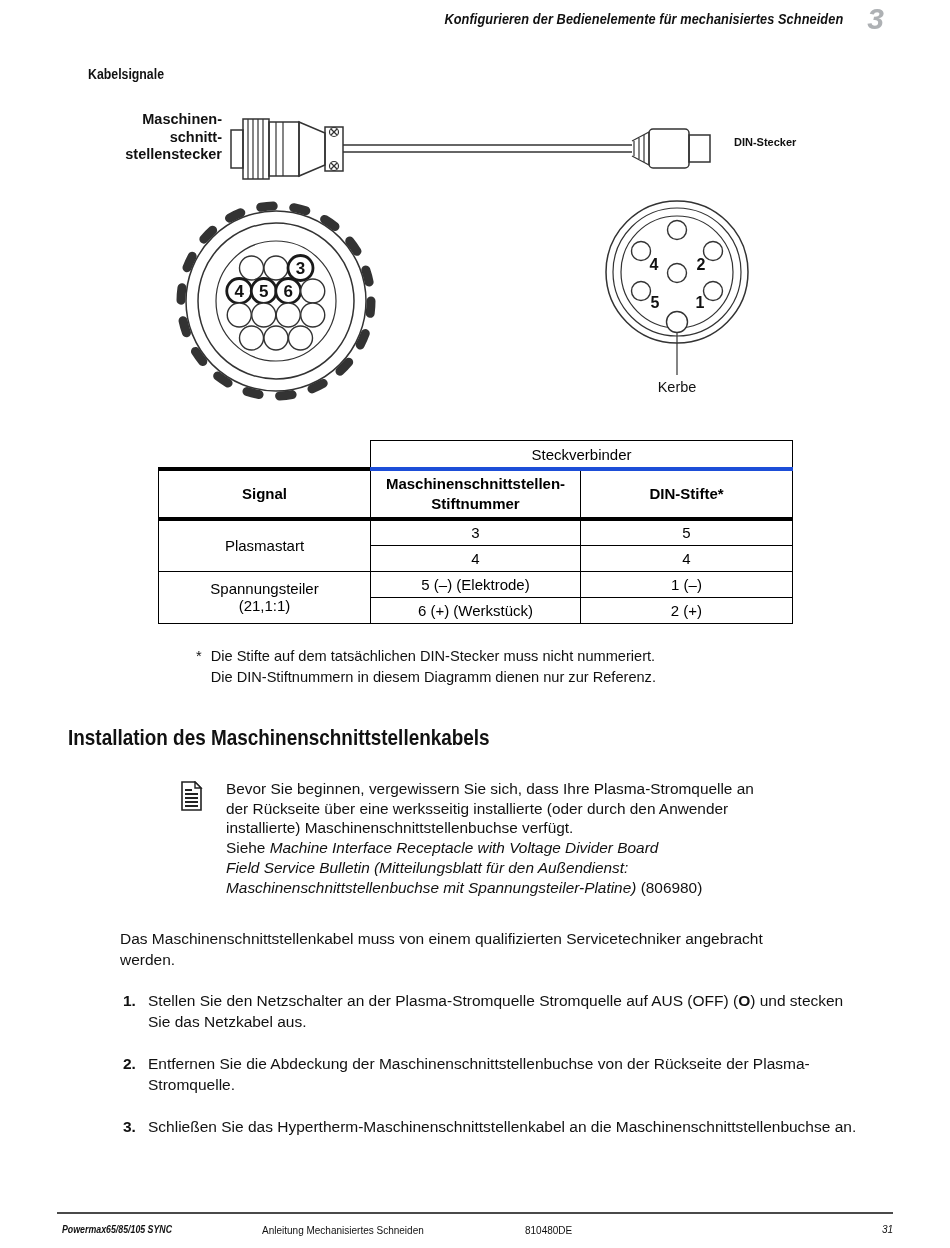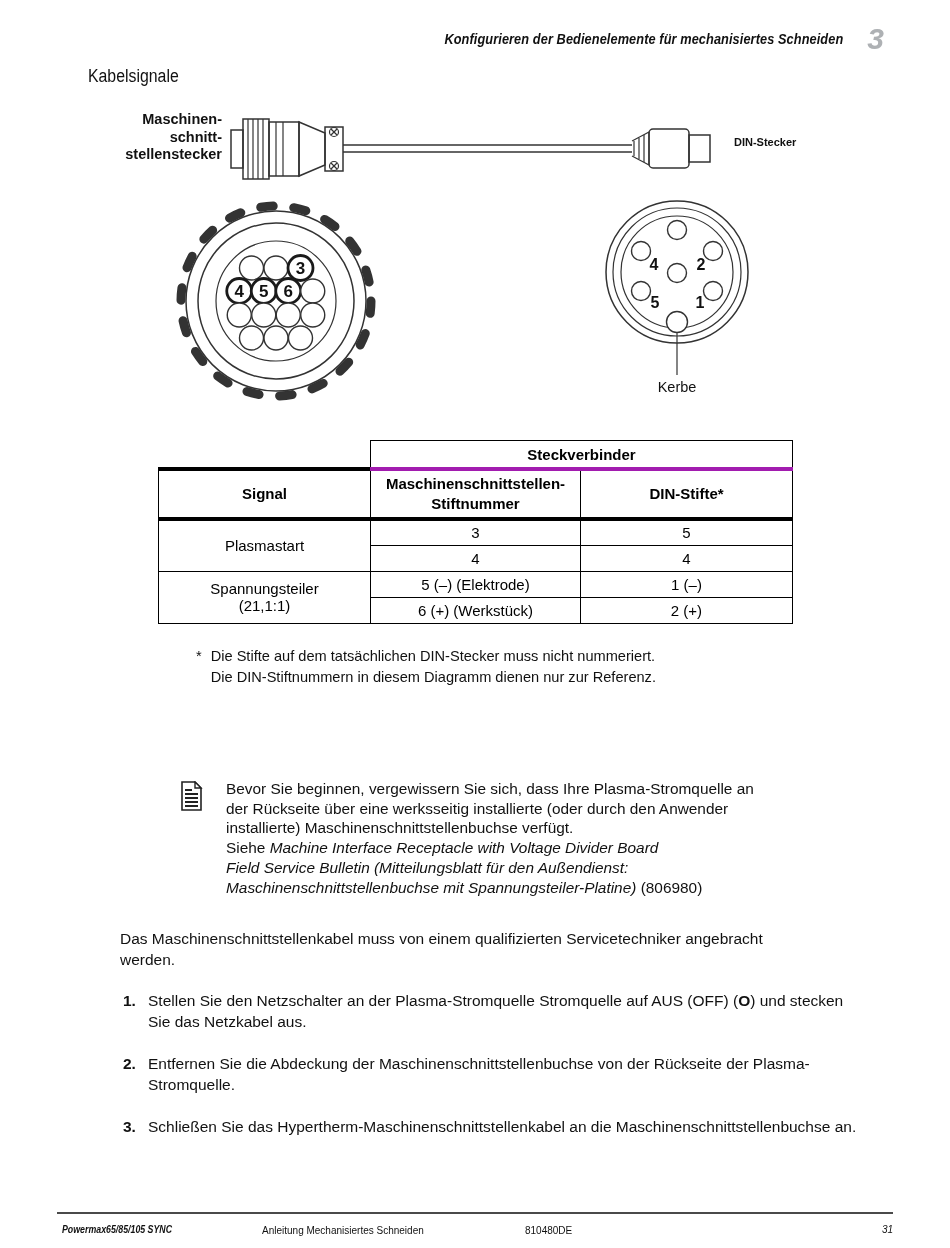--- a/index.html
+++ b/index.html
@@ -3,46 +3,46 @@
 <meta charset="utf-8">
 <style>
   html,body{margin:0;padding:0;background:#e8e8e8;}
   .page{position:relative;width:950px;height:1248px;background:#ffffff;
         font-family:"Liberation Sans", sans-serif;color:#111;overflow:hidden;}
   .abs{position:absolute;}
   .cond{display:inline-block;transform:scaleX(.88);transform-origin:0 50%;}
   .cond-r{display:inline-block;transform:scaleX(.88);transform-origin:100% 50%;}
 
   
-  .runhead{top:24px;right:66px;display:flex;align-items:center;gap:24px;}
+  .runhead{top:4px;right:66px;display:flex;align-items:center;gap:24px;}
   .runhead .title{font-weight:bold;font-style:italic;font-size:14.5px;letter-spacing:.1px;}
   .runhead .chapter{font-weight:bold;font-style:italic;font-size:30px;color:#aeb1b4;line-height:1;}
 
-  .h-kabel{left:88px;top:66px;font-size:18px;font-weight:normal;white-space:nowrap;}
+  .h-kabel{left:88px;top:66px;font-size:14px;font-weight:bold;white-space:nowrap;}
   .h-install{left:68px;top:726px;font-size:21.5px;font-weight:bold;white-space:nowrap;}
 
   
   .machine-label{left:96px;top:111px;width:126px;text-align:right;
                  font-weight:bold;font-size:14.5px;line-height:17.5px;}
   .din-label{left:734px;top:136px;font-weight:bold;font-size:11px;}
 
   svg .ln{stroke:#333;fill:none;stroke-width:1.5;}
   svg .lnthin{stroke:#333;fill:none;stroke-width:1.2;}
   svg .pin{stroke:#333;fill:#fff;stroke-width:1.4;}
   svg .pinb{stroke:#1a1a1a;fill:#fff;stroke-width:2.8;}
   svg .pintxt{font-family:"Liberation Sans",sans-serif;font-weight:bold;font-size:17px;fill:#111;}
   svg .dintxt{font-family:"Liberation Sans",sans-serif;font-weight:bold;font-size:16px;fill:#111;}
   svg .kerbetxt{font-family:"Liberation Sans",sans-serif;font-size:14.5px;fill:#111;}
 
   
   table.sig{position:absolute;left:158px;top:440px;border-collapse:collapse;table-layout:fixed;
             font-size:15px;color:#000;}
   table.sig td,table.sig th{border:1.5px solid #000;text-align:center;vertical-align:middle;padding:0 4px;}
   table.sig .phantom{border:none;}
-  table.sig .grouphdr{height:26px;font-weight:bold;border-bottom:4px solid #a21caf;}
+  table.sig .grouphdr{height:26px;font-weight:normal;border-bottom:4px solid #1d4ed8;}
   table.sig th{height:46px;font-weight:bold;border-bottom:4px solid #000;line-height:1.35;}
   table.sig th.sigcol{border-top:4px solid #000;}
   table.sig tr.body{height:26px;}
 
   .footnote{left:196px;top:646px;display:flex;gap:9px;font-size:14.6px;line-height:21px;}
 
   
   .note-icon{left:179px;top:781px;}
   .note-text{left:226px;top:779px;width:540px;font-size:15.4px;line-height:19.7px;}
   .note-text .it{font-style:italic;}
@@ -207,20 +207,23 @@
     </table>
 
   <div class="abs footnote">
     <span>*</span>
     <div>
       <div>Die Stifte auf dem tatsächlichen DIN-Stecker muss nicht nummeriert.</div>
       <div>Die DIN-Stiftnummern in diesem Diagramm dienen nur zur Referenz.</div>
     </div>
   </div>
 
+  <div class="abs h-install">
+    <span class="cond">Installation des Maschinenschnittstellenkabels</span>
+  </div>
 
   <svg class="abs note-icon" width="24" height="30" viewBox="0 0 24 30">
     <path d="M3 1 h13 l6 6 v22 h-19 z" fill="#fff" stroke="#222" stroke-width="1.6"></path>
     <path d="M16 1 l6 6 h-6 z" fill="#fff" stroke="#222" stroke-width="1.4"></path>
     <line x1="6" y1="9" x2="13" y2="9" stroke="#222" stroke-width="2"></line>
     <line x1="6" y1="13" x2="19" y2="13" stroke="#222" stroke-width="2"></line>
     <line x1="6" y1="17" x2="19" y2="17" stroke="#222" stroke-width="2"></line>
     <line x1="6" y1="21" x2="19" y2="21" stroke="#222" stroke-width="2"></line>
     <line x1="6" y1="25" x2="19" y2="25" stroke="#222" stroke-width="2"></line>
   </svg>

